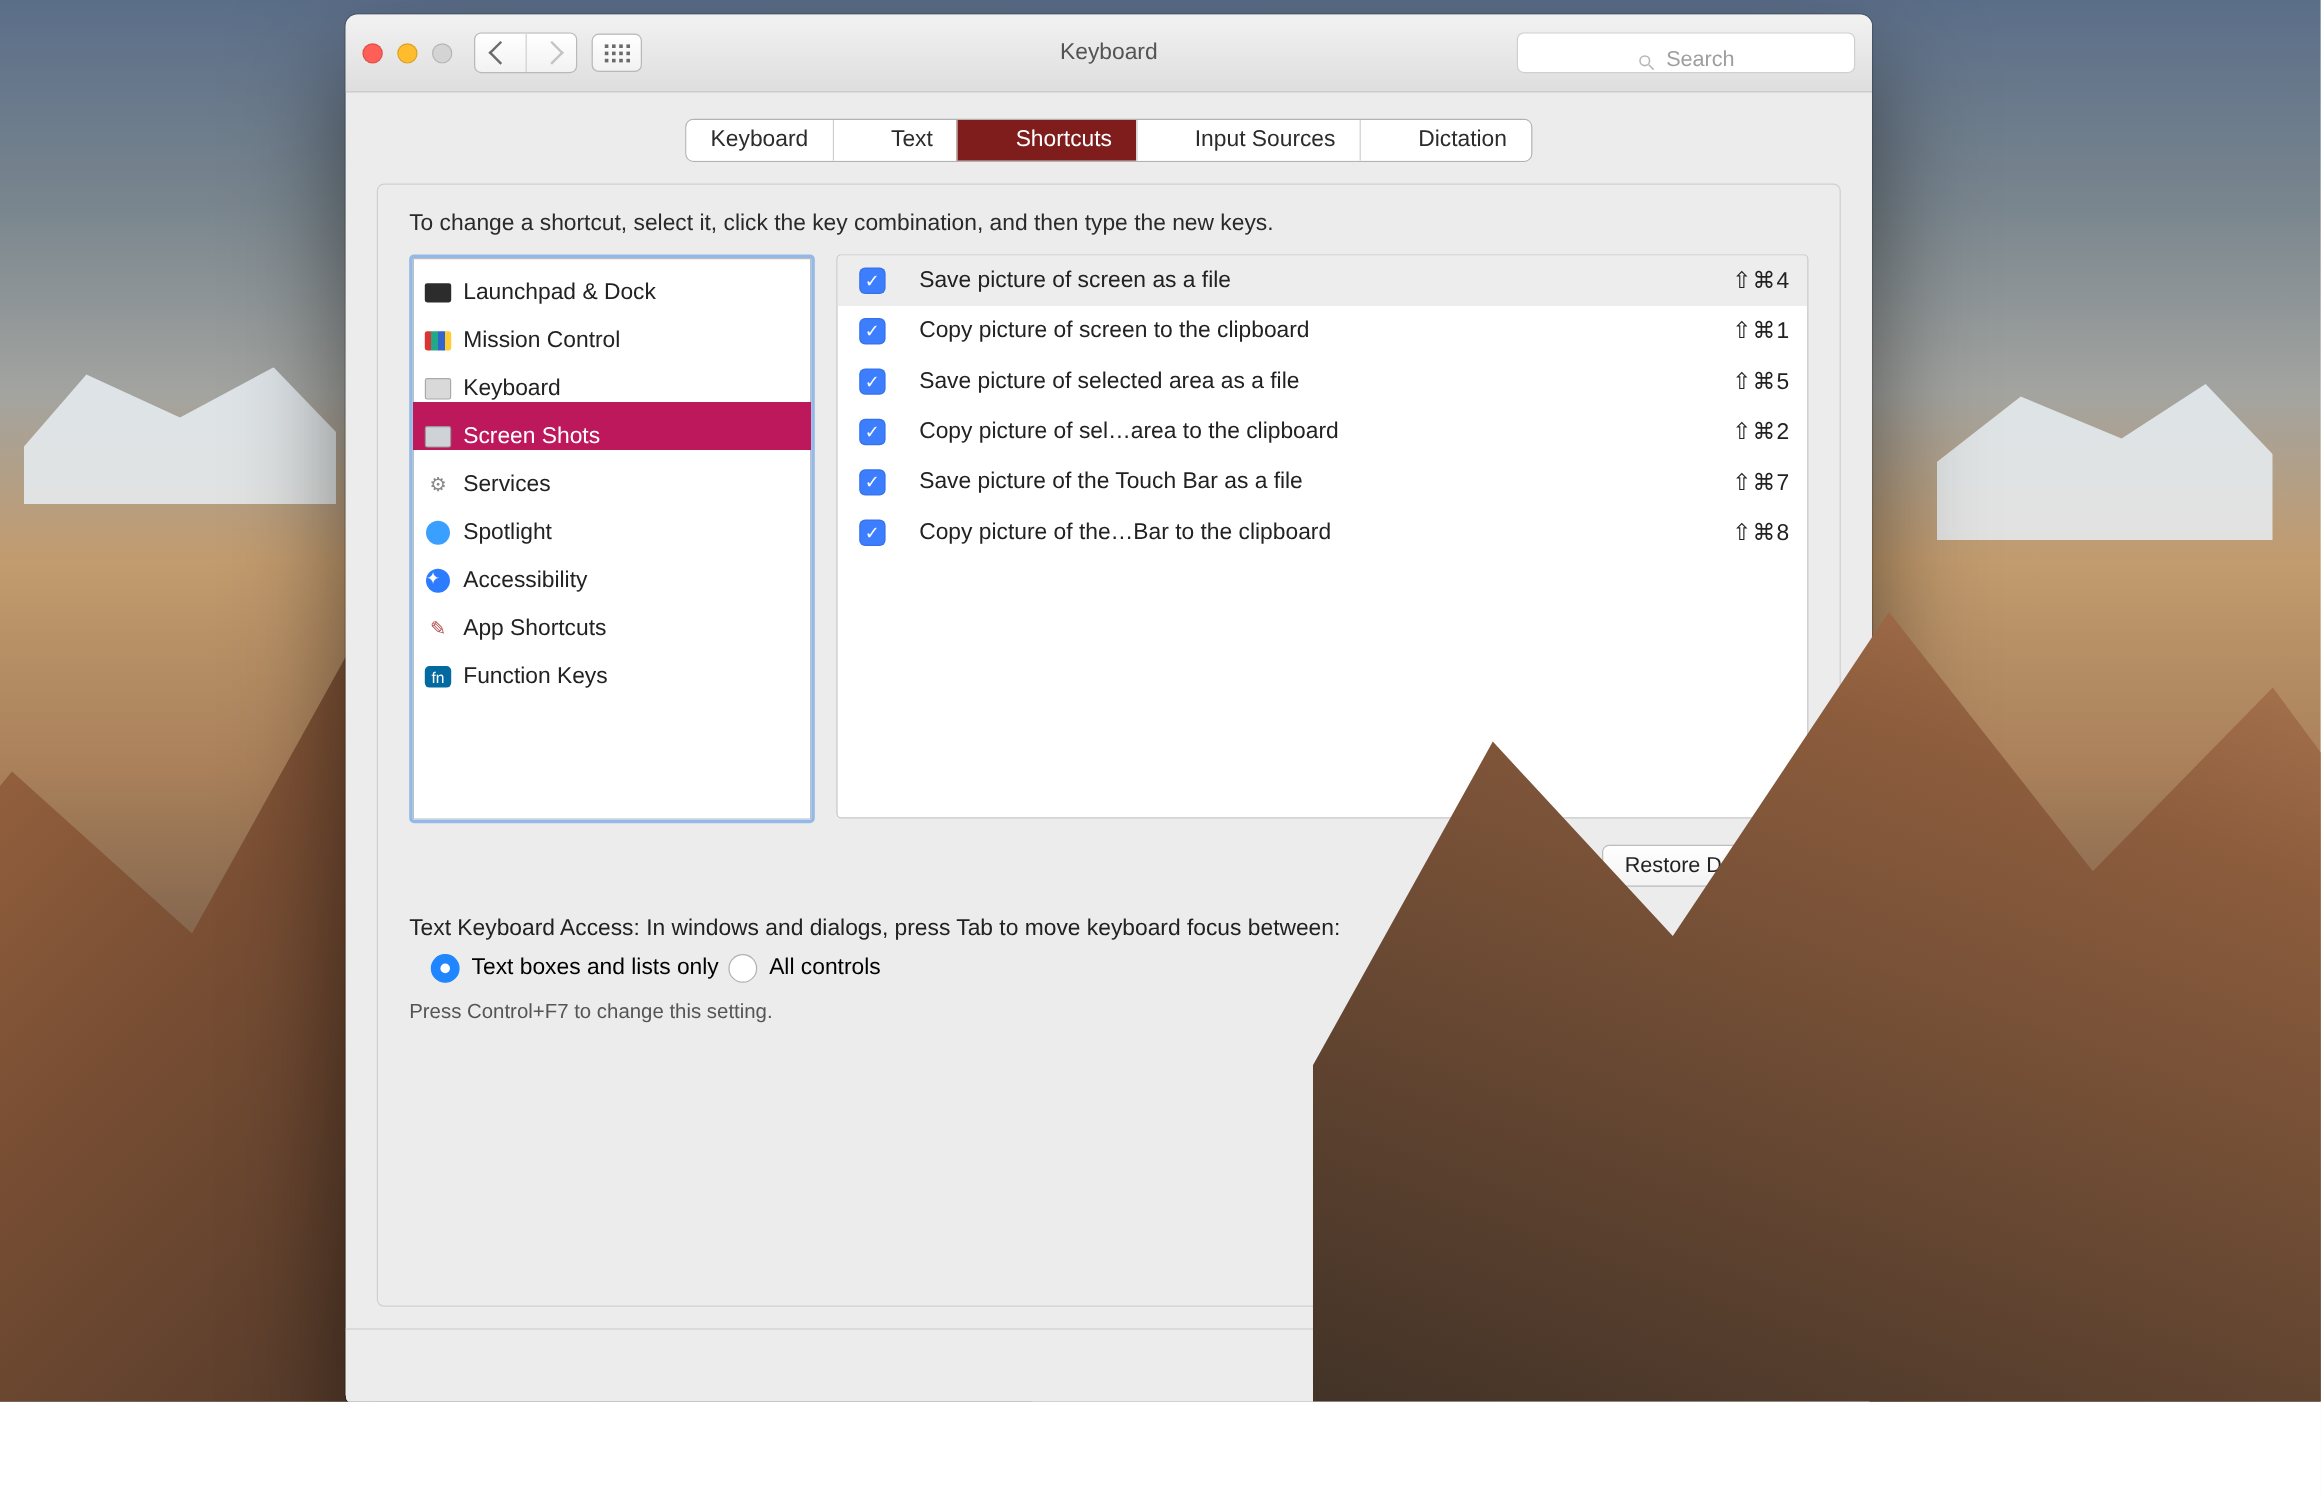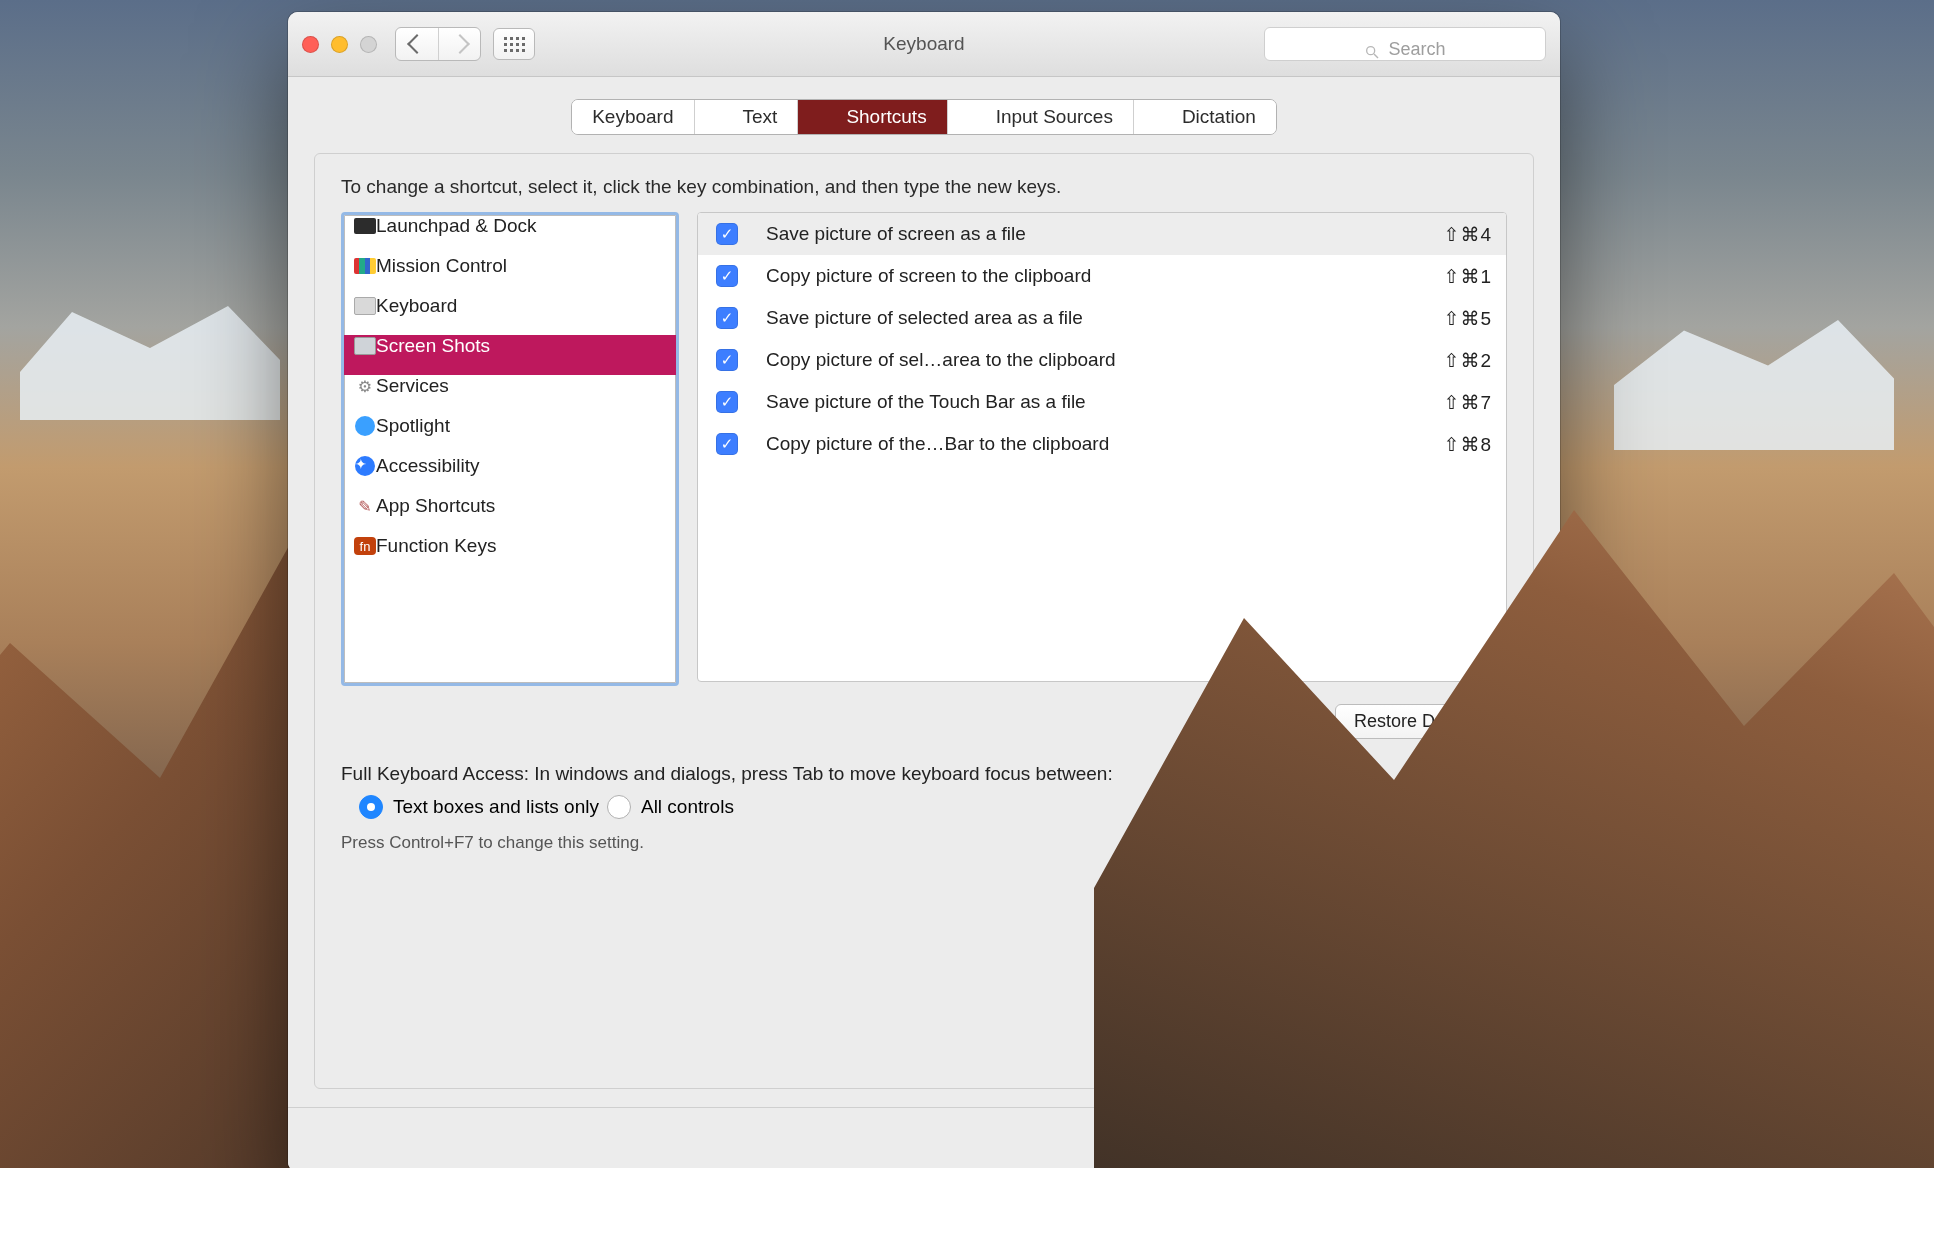--- a/index.html
+++ b/index.html
@@ -62,33 +62,33 @@
 
   .panel{
     margin-top:18px;flex:1;border:1px solid #cfcfcf;border-radius:6px;background:#ececec;padding:22px 26px 18px 26px;display:flex;flex-direction:column;
   }
   .instr{font-size:19px;color:#2a2a2a;margin-bottom:14px;}
 
   .lists{display:flex;gap:18px;align-items:stretch;}
   .catlist{
     width:332px;height:468px;border:3px solid #94b9e6;border-radius:4px;background:#ffffff;overflow:auto;box-shadow:0 0 0 1px #bdbdbd inset;
   }
-  .catitem{display:flex;align-items:flex-start;height:40px;padding:0 10px;font-size:19px;color:#222;}
+  .catitem{display:flex;align-items:flex-end;gap:10px;height:40px;padding:0 10px;font-size:19px;color:#222;}
   .catitem.selected{background:#be185d;color:#fff;}
   .catitem .icon{width:22px;height:22px;display:flex;align-items:center;justify-content:center;font-size:16px;}
   .mini{width:22px;height:16px;border-radius:2px;}
   .i-launchpad{background:#2c2c2c;}
   .i-mission{background:linear-gradient(90deg,#d33 0 25%,#2a8 0 50%,#36c 0 75%,#fc3 0);}
   .i-keyboard{background:#d9d9d9;border:1px solid #aaa;}
   .i-screen{background:#cfd3d8;border:1px solid #999;}
   .i-services{color:#888;}
   .i-spotlight{width:20px;height:20px;border-radius:50%;background:#3aa0ff;}
   .i-access{width:20px;height:20px;border-radius:50%;background:#2d7bff;color:#fff;font-size:14px;}
   .i-app{color:#b05050;}
-  .i-fn{background:#c2410c;color:#fff;border-radius:4px;width:22px;height:18px;font-size:13px;display:flex;align-items:center;justify-content:center;}
+  .i-fn{background:#0369a1;color:#fff;border-radius:4px;width:22px;height:18px;font-size:13px;display:flex;align-items:center;justify-content:center;}
 
   .shlist{
     flex:1;height:468px;border:1px solid #c7c7c7;border-radius:4px;background:#ffffff;overflow:auto;
   }
   .shrow{display:flex;align-items:center;height:42px;padding:0 14px;font-size:19px;color:#222;}
   .shrow.selected{background:#ededed;}
   .chk{width:22px;height:22px;border-radius:5px;background:#3d7eff;display:flex;align-items:center;justify-content:center;color:#fff;font-size:15px;margin:0 28px 0 4px;flex:0 0 22px;box-shadow:inset 0 0 0 1px rgba(0,0,0,.1);}
   .shlabel{flex:1;white-space:nowrap;overflow:hidden;text-overflow:ellipsis;}
   .shkeys{font-size:19px;color:#222;font-family:inherit;letter-spacing:1px;}
 
@@ -261,21 +261,21 @@
                 <span class="shlabel">Copy picture of the…Bar to the clipboard</span>
                 <span class="shkeys">⇧⌘8</span>
               </div>
             </div>
         </div>
 
         <div class="restore">
           <button class="macbtn">Restore Defaults</button>
         </div>
 
-        <div class="fka">Full Keyboard Access: In windows and dialogs, press Tab to move keyboard focus between:</div>
+        <div class="fka">Text Keyboard Access: In windows and dialogs, press Tab to move keyboard focus between:</div>
         <div class="radios" id="radios">
             <label class="radio">
               <span class="rbullet on"></span>
               <span>Text boxes and lists only</span>
             </label>
             <label class="radio">
               <span class="rbullet "></span>
               <span>All controls</span>
             </label>
           </div>

